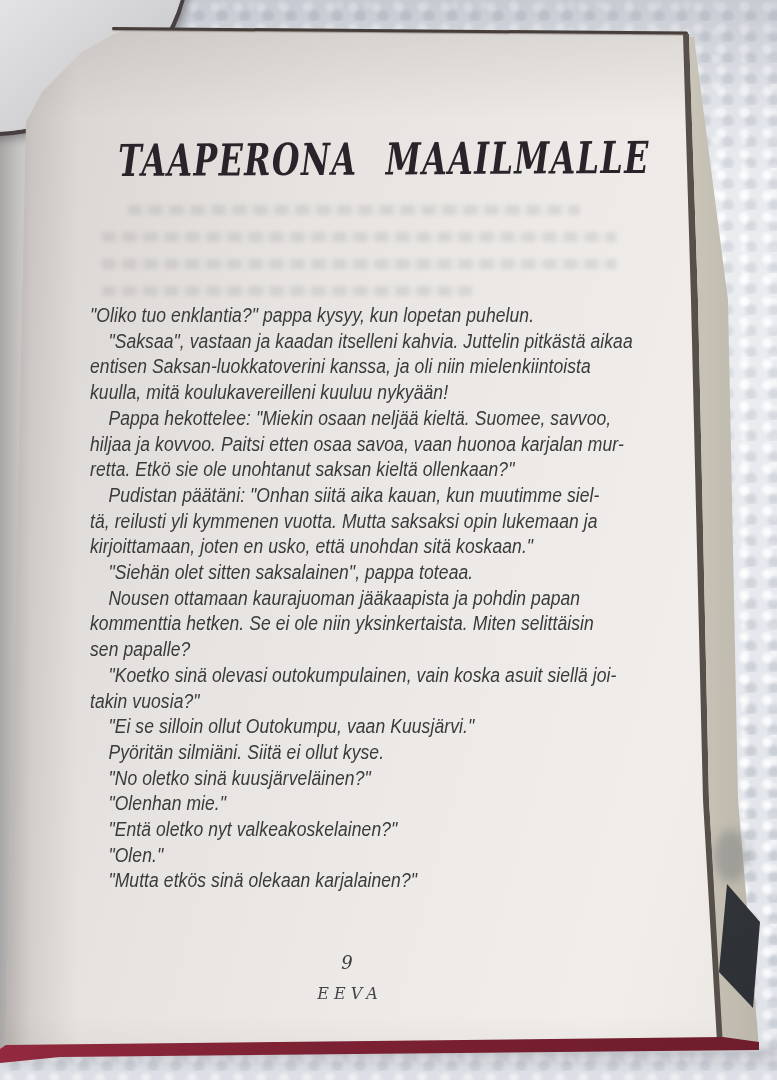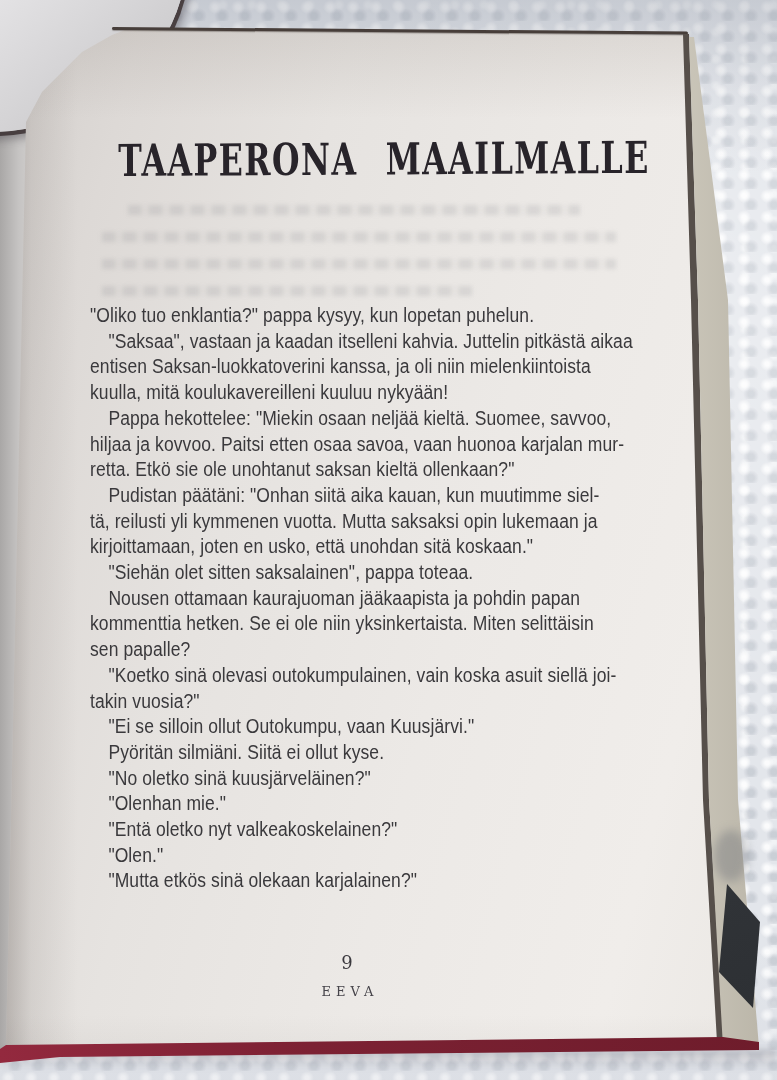--- a/index.html
+++ b/index.html
@@ -48,39 +48,39 @@
     background:linear-gradient(160deg,#6a6e72,#3a3d41 55%,#2b2e32);}
   .jacket-smudge{position:absolute;left:714px;top:830px;width:34px;height:52px;
     background:rgba(120,122,126,.45);filter:blur(5px);border-radius:50%;}
   
   .book-shadow{position:absolute;left:0;top:1050px;width:777px;height:18px;
     background:linear-gradient(180deg,rgba(105,104,116,.38),rgba(105,104,116,0));filter:blur(3px);}
   .bottom-cover{position:absolute;inset:0;
     clip-path:polygon(0px 1049px,6px 1045px,723px 1037px,759px 1042px,759px 1050px,60px 1057px,0px 1063px);
     background:linear-gradient(90deg,#93293e,#7c2133 40%,#6e1c2b);}
   
-  .content{position:absolute;inset:0;}
+  .content{position:absolute;inset:0;font-style:italic;}
   .title{position:absolute;left:118px;top:135px;white-space:nowrap;
     font-family:"DejaVu Serif",serif;font-weight:700;font-size:44px;
     letter-spacing:2px;word-spacing:22px;color:#28242a;
     transform:scaleX(.72) rotate(-.25deg);transform-origin:left top;}
   .ghost{position:absolute;left:102px;top:205px;width:514px;}
   .gline{height:10px;margin-bottom:17px;filter:blur(2.2px);
     background:repeating-linear-gradient(90deg,rgba(125,127,134,.17) 0 13px,rgba(125,127,134,.04) 13px 21px);}
   .gline.g1{margin-left:26px;width:88%;}
   .gline.g4{width:72%;}
   .body{position:absolute;left:90px;top:303px;width:600px;
     transform:scaleX(.875);transform-origin:left top;
     font-size:20px;line-height:25.7px;letter-spacing:.1px;color:#3a393c;}
   .bline{white-space:nowrap;}
   .bline.ind{padding-left:21px;}
   .pageno{position:absolute;left:0;top:952px;width:694px;text-align:center;
     font-family:"DejaVu Serif",serif;font-size:18px;color:#3b393e;}
   .colophon{position:absolute;left:0;top:984px;width:700px;text-align:center;
-    font-family:"DejaVu Serif",serif;font-size:13px;letter-spacing:5px;color:#46444a;}
+    font-family:"DejaVu Serif",serif;font-size:16px;letter-spacing:5px;color:#46444a;}
 </style>
 </head>
 <body>
 
 <div class="photo">
   <div class="fabric"></div>
 
   <div class="left-sliver"></div>
   <div class="corner-pages"></div>
 

